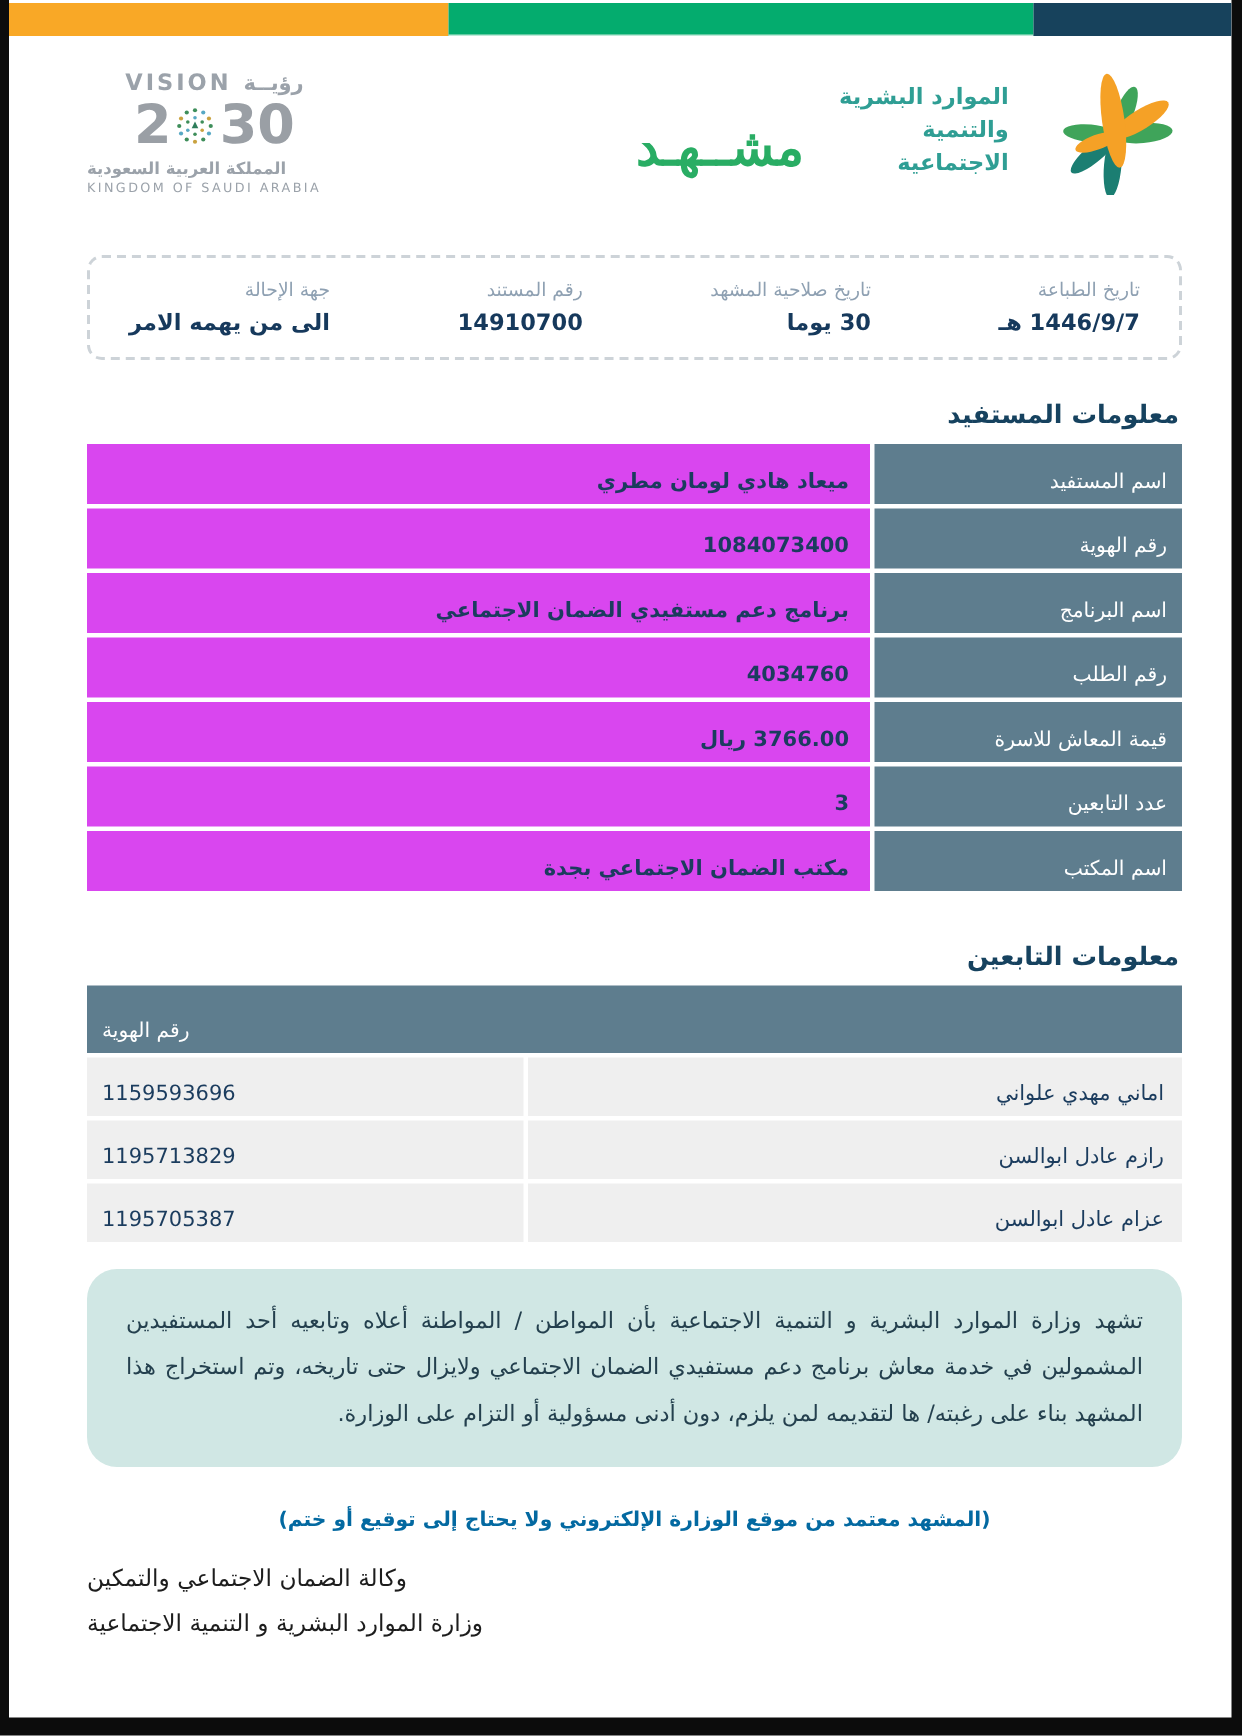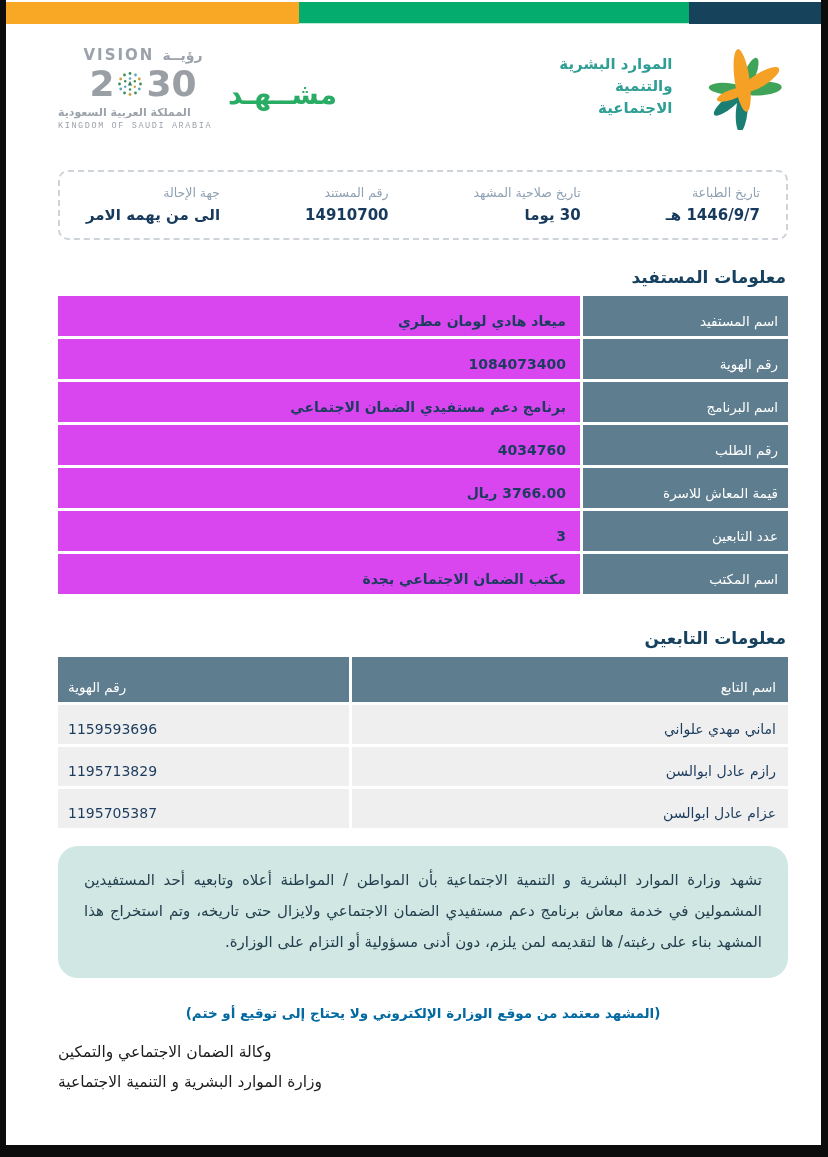--- a/index.html
+++ b/index.html
@@ -20,31 +20,31 @@
   .topbar .seg-navy   { flex:1; background:#17425C; }
 
   
   .content { padding:0 33px 0 52px; direction:rtl; }
 
   
   .doc-header { display:flex; align-items:flex-start; padding-top:20px; height:108px; }
   .ministry-logo { display:flex; align-items:center; gap:24px; width:252px;justify-content:flex-end; }
   .ministry-text { text-align:right; color:#2F9E94; font-weight:bold; font-size:15px; line-height:1.45; }
   .doc-title {
-    flex:1; text-align:left; margin:34px 0 0 0;
-    color:#29AD64; font-size:28px; font-weight:bold; letter-spacing:1px;
+    flex:1; text-align:right; margin:34px 0 0 0;
+    color:#29AD64; font-size:34px; font-weight:bold; letter-spacing:1px;font-family:Liberation Serif, serif;
   }
   .vision-logo { width:170px; direction:ltr; color:#9BA2AA; padding-top:2px; }
   .vision-row1 { display:flex; justify-content:center; align-items:baseline; gap:8px;
                  font-size:15px; letter-spacing:2px; font-weight:bold; }
   .vision-row1 .v-ar { letter-spacing:0; font-size:14px; }
   .vision-row2 { display:flex; justify-content:center; align-items:center; gap:2px;
                  font-size:36px; font-weight:bold; color:#9A9FA5; line-height:1; margin-top:2px; }
   .vision-row3 { font-size:11px; font-weight:bold; margin-top:4px; }
-  .vision-row4 { font-size:8.5px; letter-spacing:1.6px; margin-top:2px;font-family:Liberation Mono, monospace; }
+  .vision-row4 { font-size:8.5px; letter-spacing:1.6px; margin-top:2px; }
 
   
   .meta-strip {
     margin-top:18px; border:2px dashed #cdd3d8; border-radius:10px;
     display:flex; justify-content:space-between;
     padding:13px 26px 14px 26px;
   }
   .meta-item { text-align:right; }
   .meta-label { color:#8EA0B2; font-size:12.5px; }
   .meta-value { color:#16395C; font-size:15px; font-weight:bold; margin-top:6px; }
@@ -228,21 +228,20 @@
       <div class="brow">
         <div class="bl">اسم المكتب</div>
         <div class="bv">مكتب الضمان الاجتماعي بجدة</div>
       </div>
     </div>
 
     <h2 class="section-title t2">معلومات التابعين</h2>
 
     <div class="dtable">
       <div class="drow dhead">
-        <div class="dname">اسم التابع</div>
         <div class="did">رقم الهوية</div>
       </div>
       <div class="drow ddata">
         <div class="dname">اماني مهدي علواني</div>
         <div class="did">1159593696</div>
       </div>
       <div class="drow ddata">
         <div class="dname">رازم عادل ابوالسن</div>
         <div class="did">1195713829</div>
       </div>

